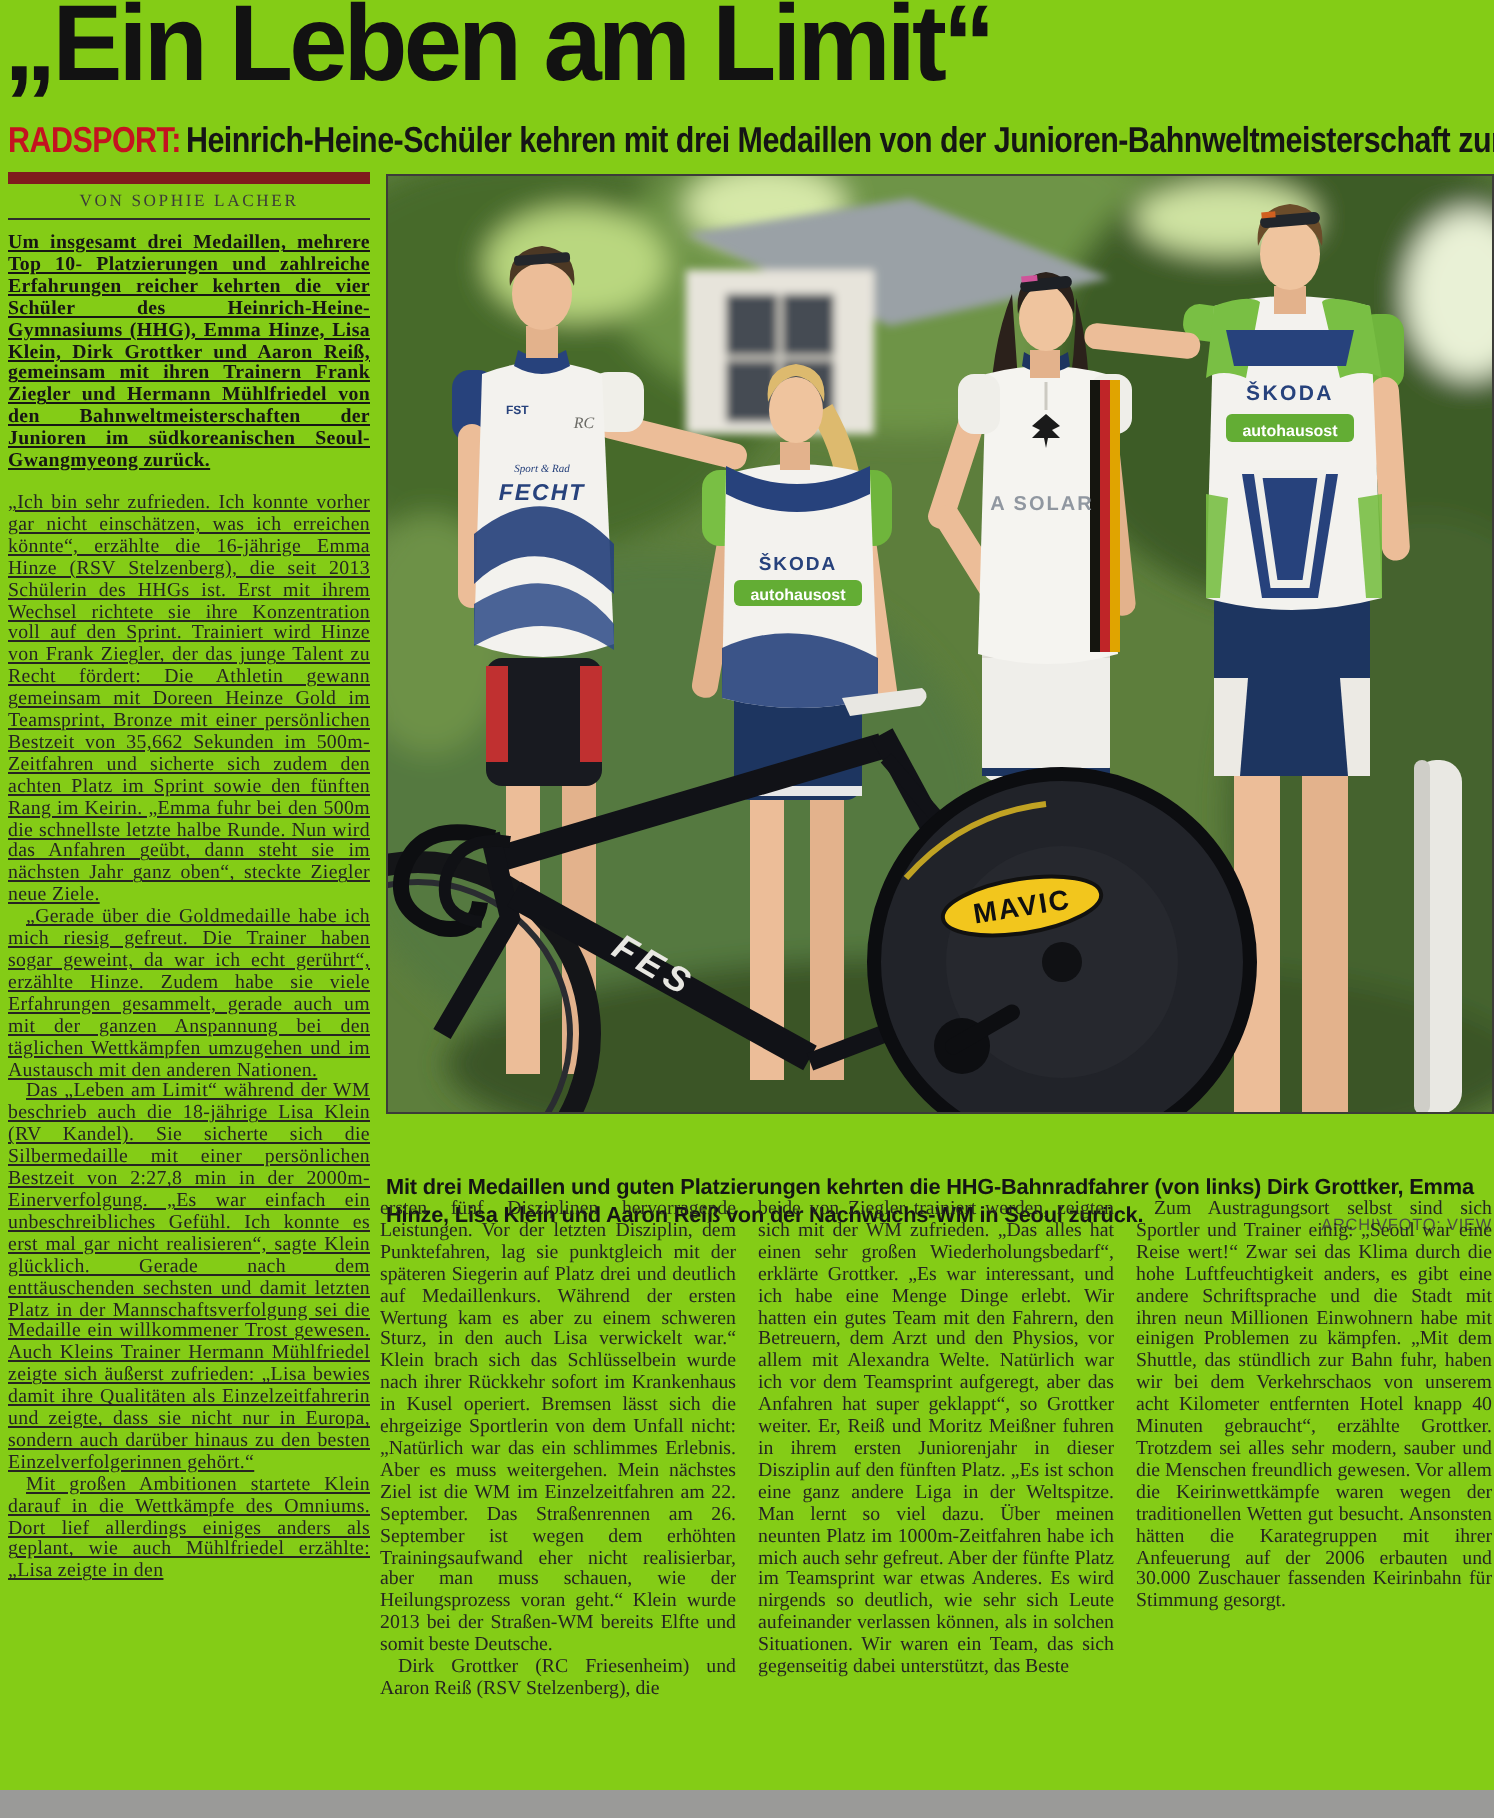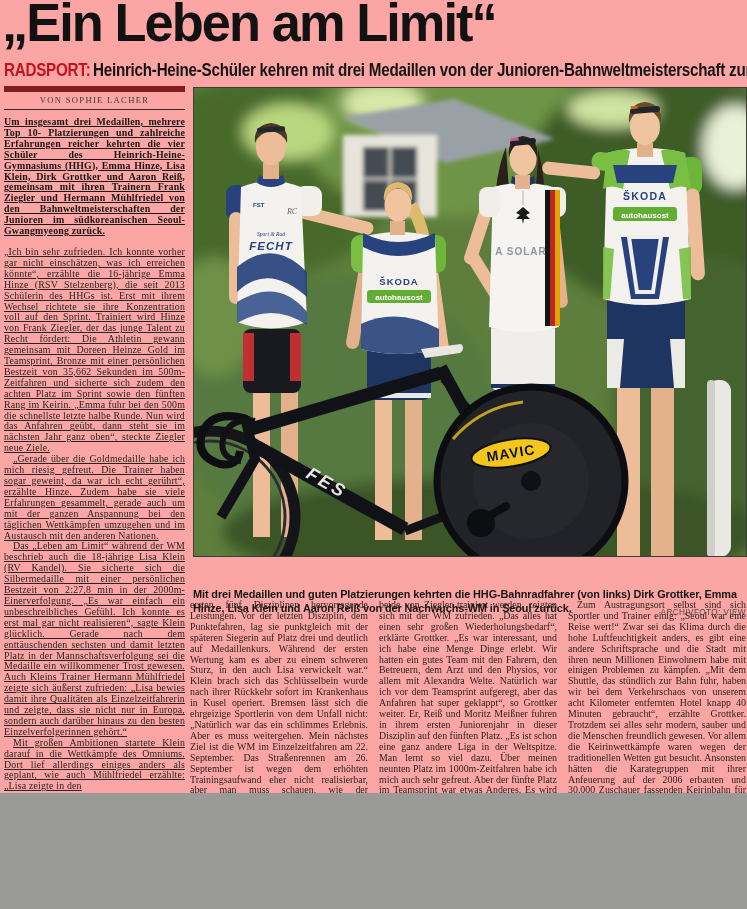--- a/index.html
+++ b/index.html
@@ -1,18 +1,18 @@
 <!DOCTYPE html>
 <html><head>
 <meta charset="utf-8">
 <style>
   html,body { margin:0; padding:0; background:#9a9a98; }
   .page {
-    position:relative; width:747px; height:793px; margin:0 auto;
-    background:#fca5a5; overflow:hidden;
+    position:relative; width:747px; height:895px; margin:0 auto;
+    background:#84cc16; overflow:hidden;
     font-family:"Liberation Serif", serif; color:#1f1e1c;
   }
   .headline {
     position:absolute; left:2px; top:-7px; margin:0;
     font-family:"Liberation Sans", sans-serif; font-weight:bold;
     font-size:54px; line-height:1.08; letter-spacing:-2px;
     transform:scaleX(0.97); transform-origin:left top;
     color:#121212; white-space:nowrap;
   }
   .subhead {

